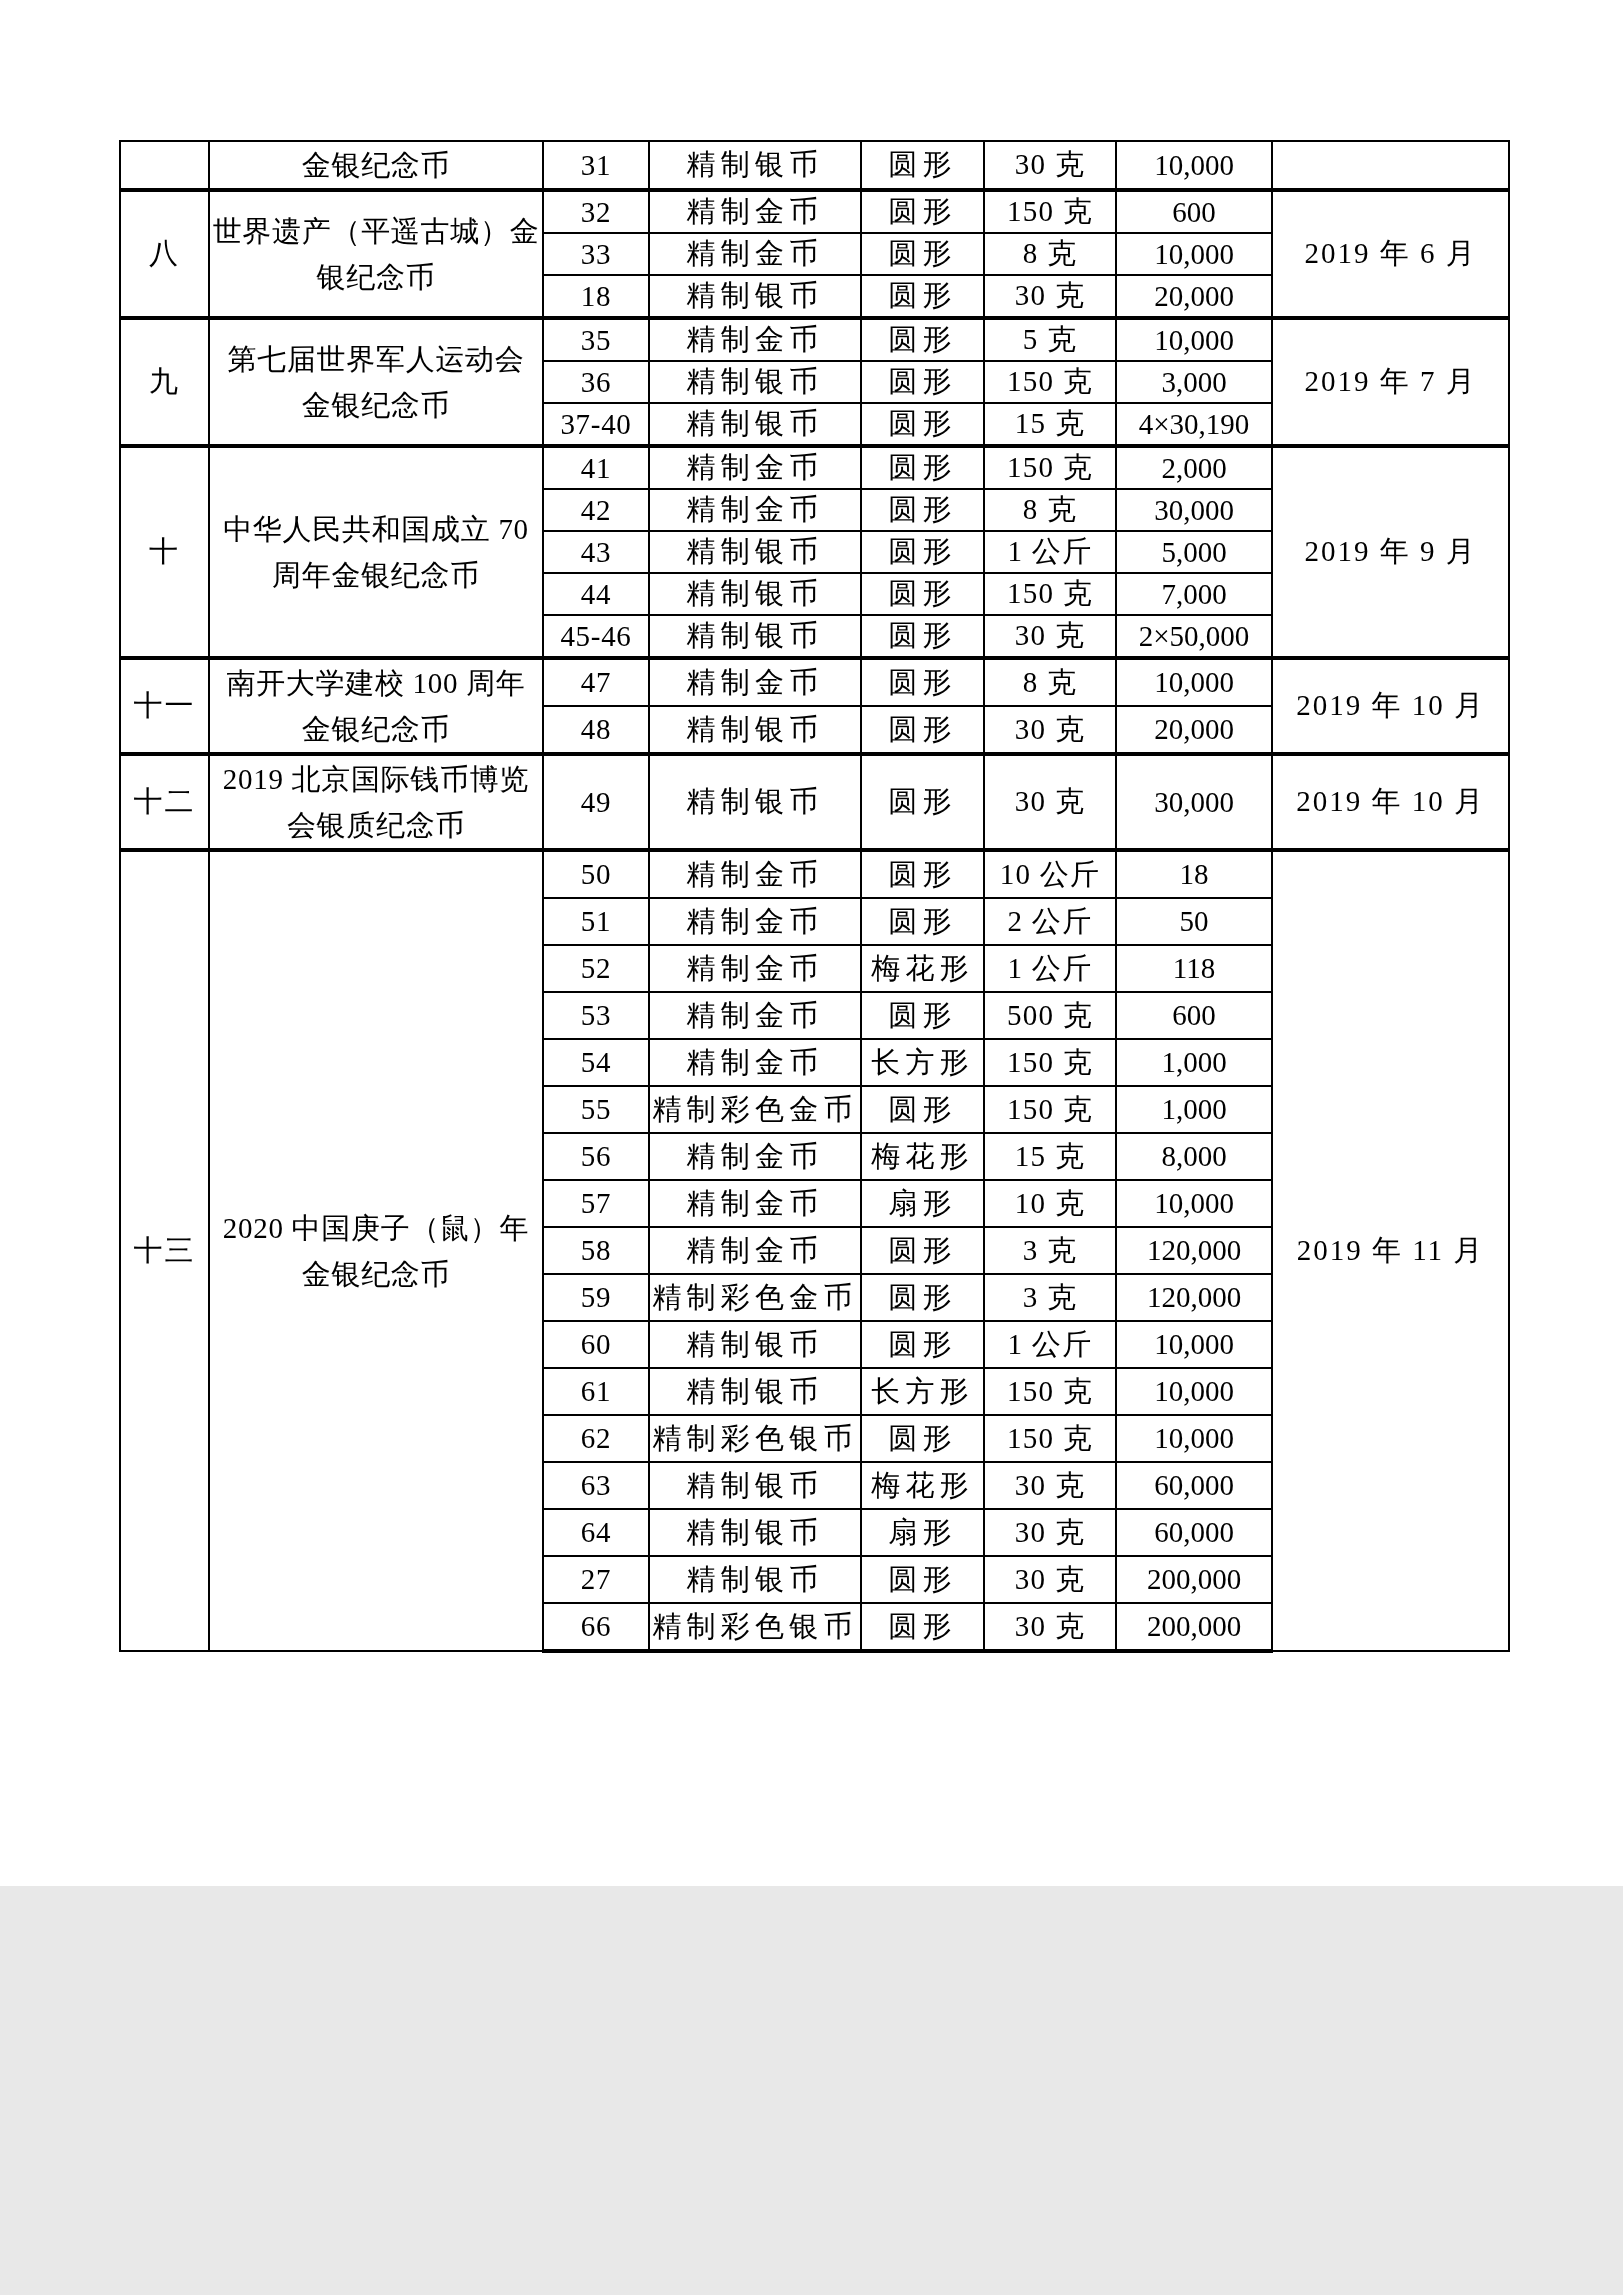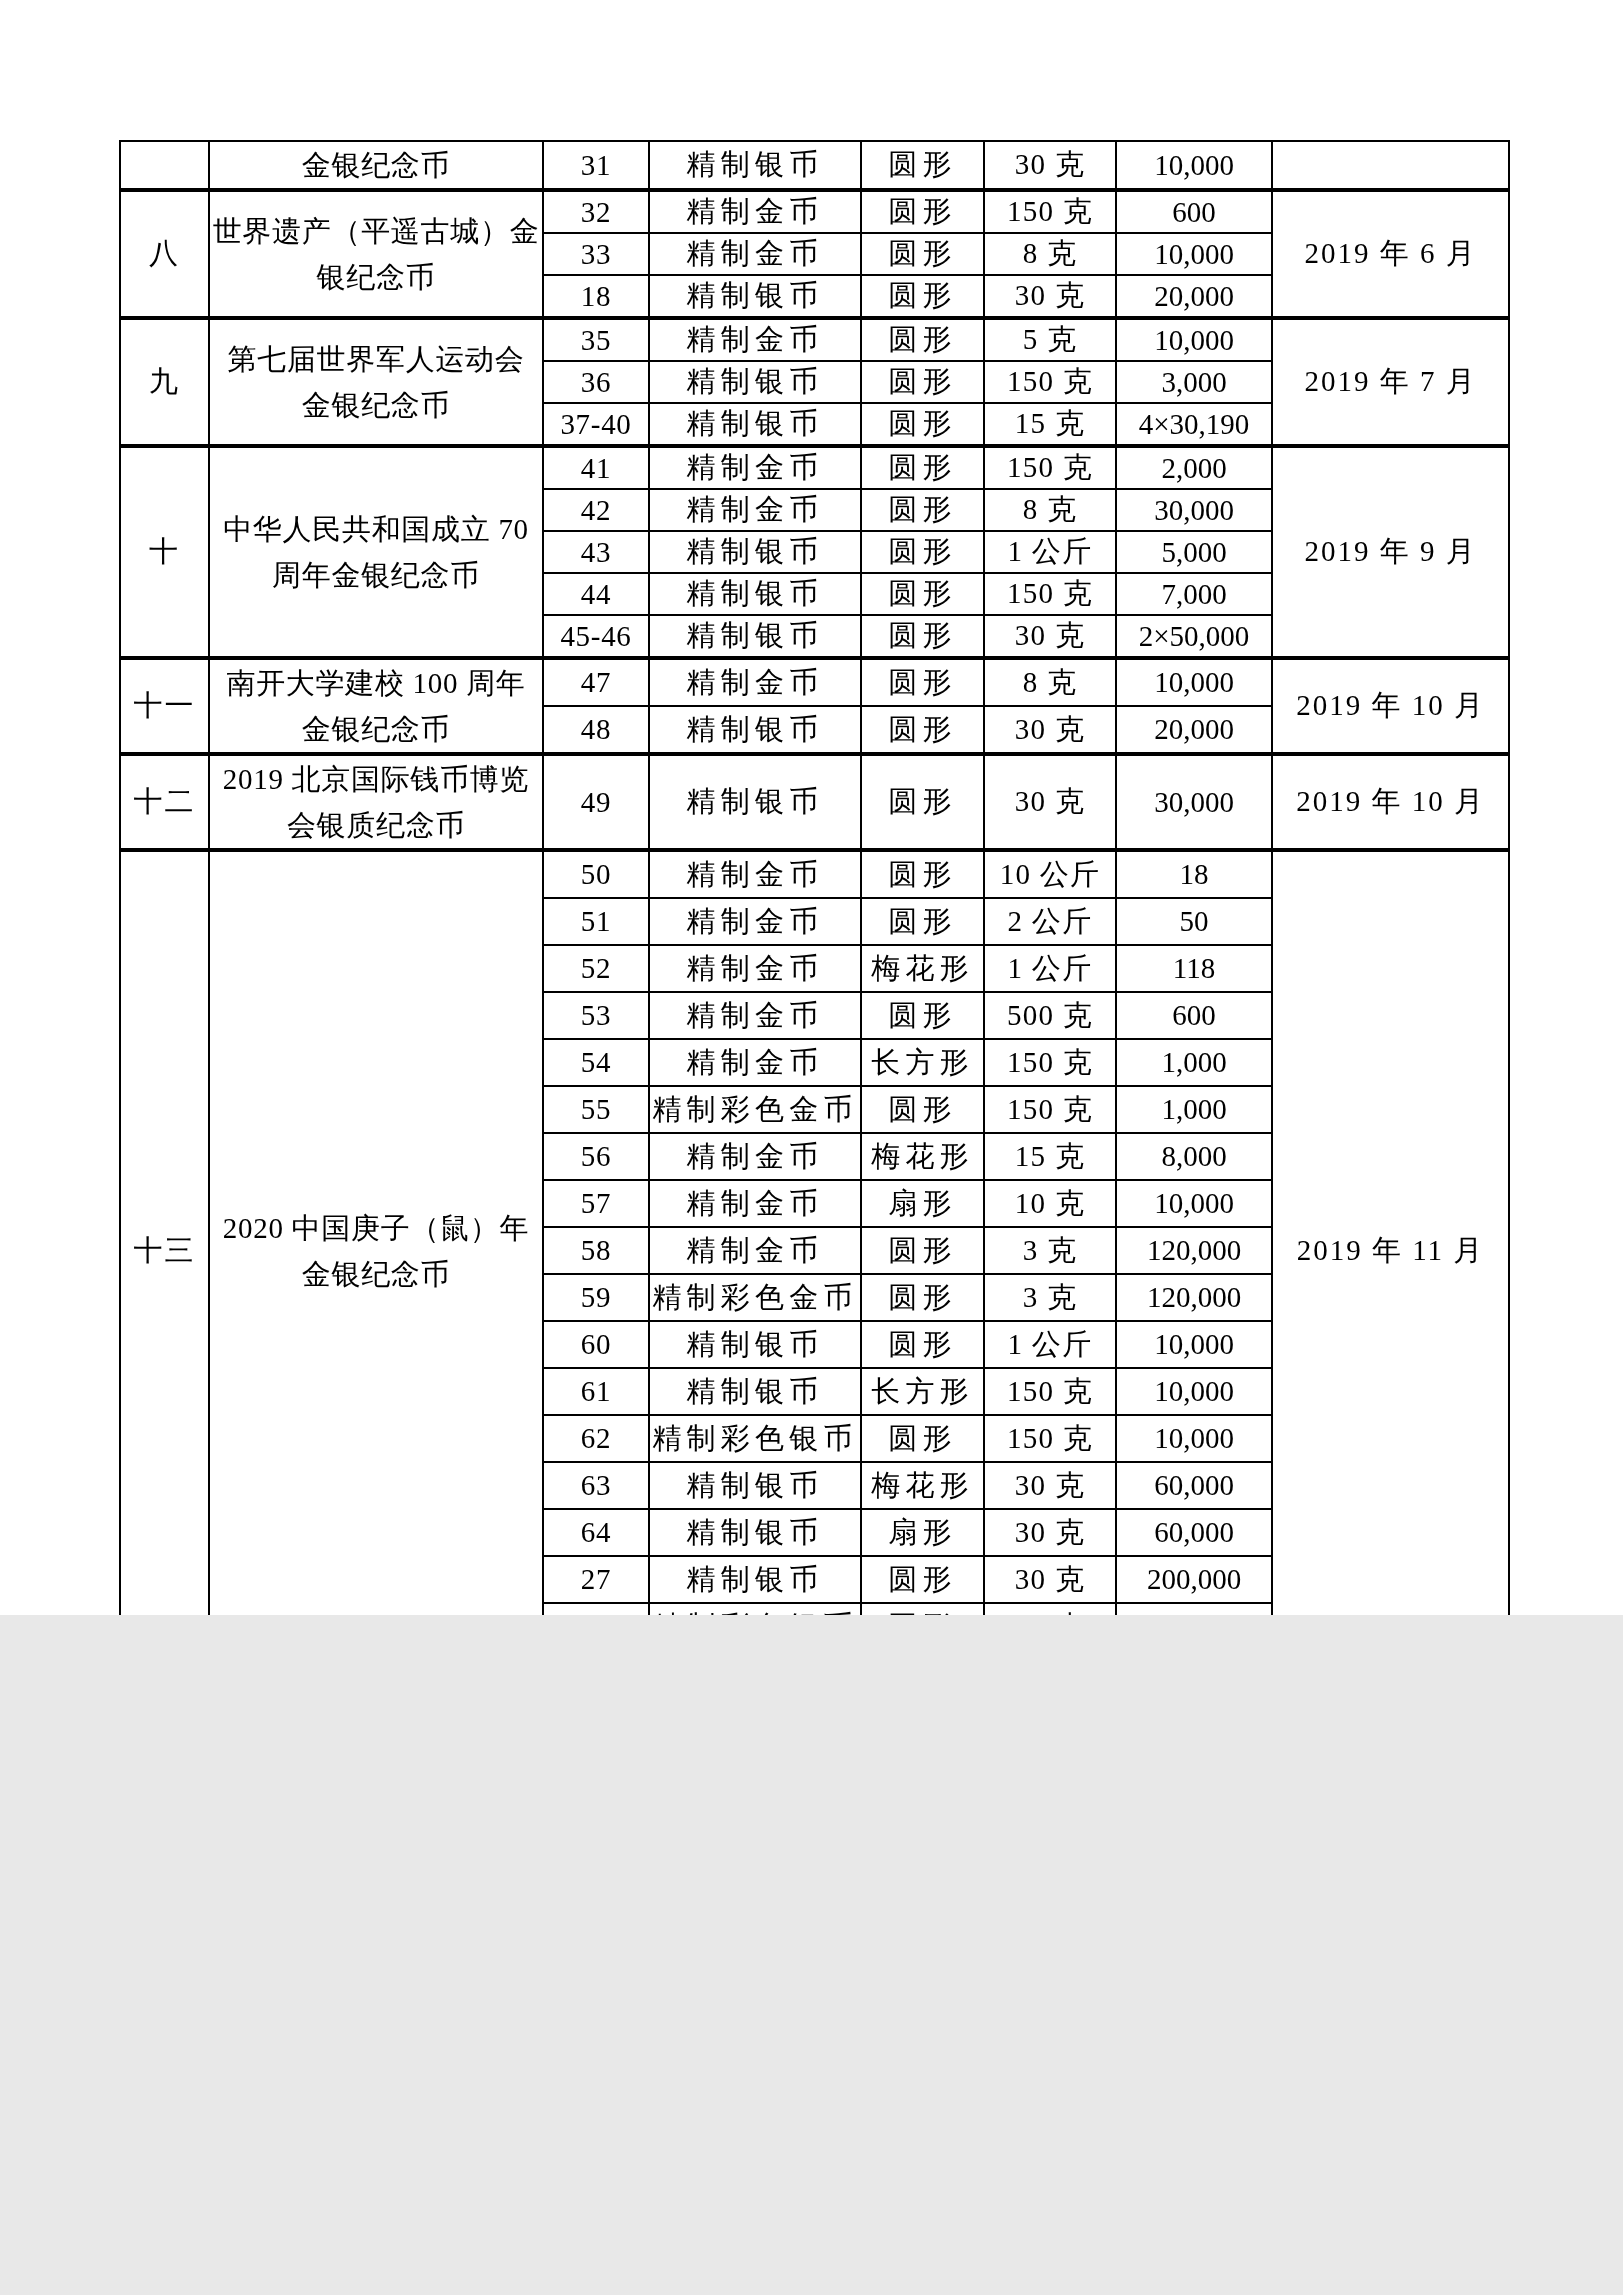--- a/index.html
+++ b/index.html
@@ -1,18 +1,18 @@
 <!DOCTYPE html>
 <html style="font-size:10.5px"><head>
 <meta charset="utf-8">
 <style>
   html,body { margin:0; padding:0; background:#e8e8e8; }
   .page {
     position:relative;
-    width:1623px; height:1615px;
+    width:1623px; height:1886px;
     background:#ffffff;
     font-family:"Liberation Serif","DejaVu Serif",serif;
     color:#000;
     overflow:hidden;
   }
   table.coin-table {
     position:absolute;
     left:119px; top:140px;
     width:1389px;
     border-collapse:collapse;

